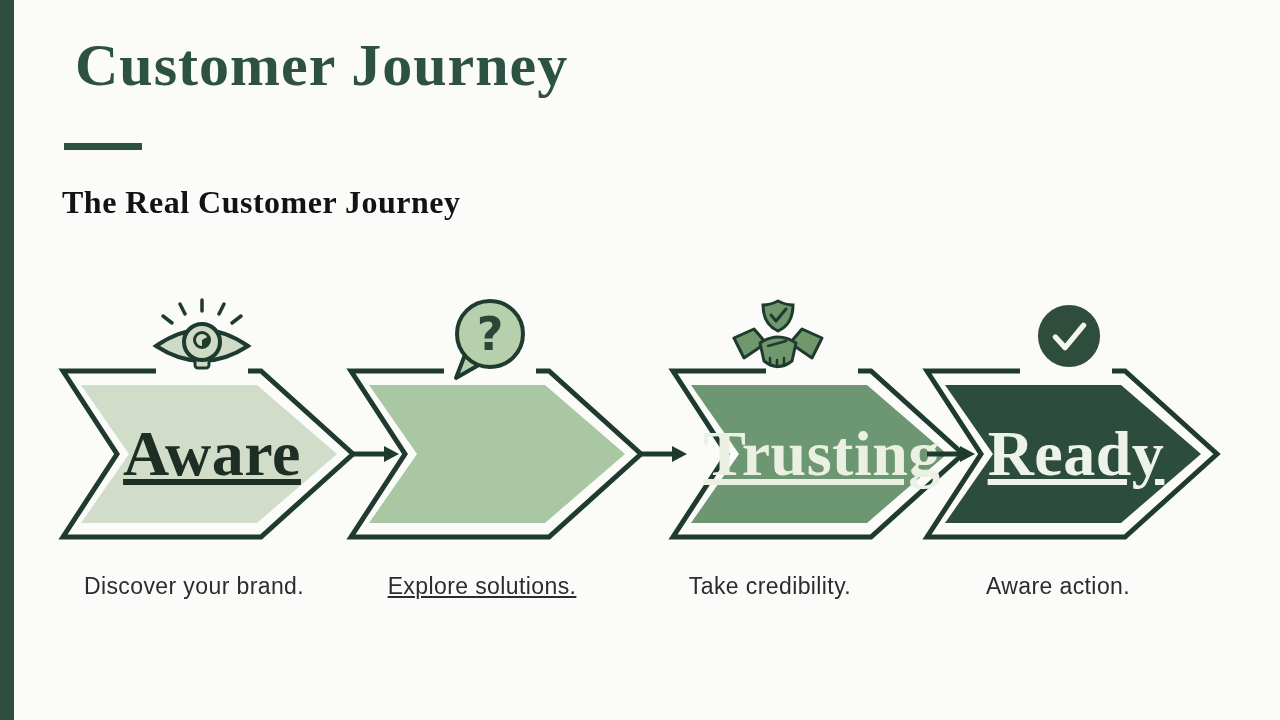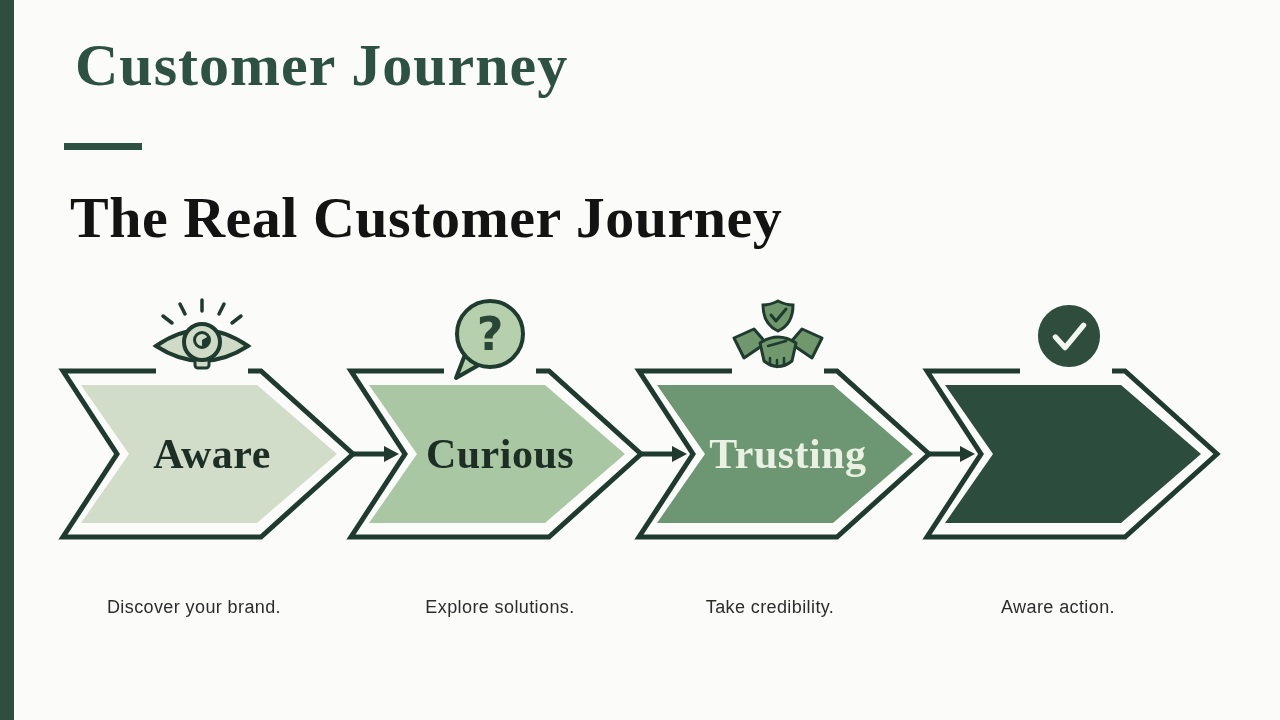--- a/index.html
+++ b/index.html
@@ -19,54 +19,53 @@
     font-size:60px; line-height:1.05; letter-spacing:1px;
     color: var(--title, #2d5244); white-space:nowrap;margin-left:13px;
   }
   .title-underline {
     position:absolute; left:64px; top:143px; width:78px; height:7px;
     background: var(--title, #2d5244);
   }
   .subtitle {
     position:absolute; left:62px; top:184px;
     font-family:"Liberation Serif", serif; font-weight:700;
-    font-size:58px; letter-spacing:0.5px;
-    color: var(--subtitle, #131313); white-space:nowrap;margin-left:8px;
+    font-size:32px; letter-spacing:0.5px;
+    color: var(--subtitle, #131313); white-space:nowrap;
   }
   .stage { position:absolute; top:365px; width:296px; height:178px; }
-  .s0 { left:60px; } .s1 { left:348px; } .s2 { left:636px; } .s3 { left:924px; }
+  .s0 { left:60px; } .s1 { left:348px; } .s2 { left:670px; } .s3 { left:924px; }
   .stage svg.shape { position:absolute; left:0; top:0; width:296px; height:178px; overflow:visible; }
   .ink { stroke: var(--outline, #1f3a2e); fill:none; }
   .f0 { fill: var(--stage-fill-0); } .f1 { fill: var(--stage-fill-1); }
   .f2 { fill: var(--stage-fill-2); } .f3 { fill: var(--stage-fill-3); }
   .if0 { fill: var(--icon-fill-0); } .if1 { fill: var(--icon-fill-1); }
   .if2 { fill: var(--icon-fill-2); } .if3 { fill: var(--icon-fill-3); }
   .gap-rect { fill: var(--background, #fbfcfa); }
   .stage .label {
     position:absolute; left:26px; right:18px; top:0; height:100%;
     display:flex; align-items:center; justify-content:center;
-    font-family:"Liberation Serif", serif; font-weight:700; font-size:42px;
-    letter-spacing:0.5px; white-space:nowrap;
+    font-family:"Liberation Serif", serif; font-weight:700; font-size:64px;
+    letter-spacing:0.5px; white-space:nowrap;text-decoration:underline;
   }
   .lc0 { color: var(--stage-label-0); } .lc1 { color: var(--stage-label-1); }
   .lc2 { color: var(--stage-label-2); } .lc3 { color: var(--stage-label-3); }
   .icon { position:absolute; overflow:visible; }
   .icon-0 { left:150px; top:296px; width:104px; height:88px; }
   .icon-1 { left:444px; top:294px; width:88px;  height:92px; }
   .icon-2 { left:730px; top:298px; width:96px;  height:82px; }
   .icon-3 { left:1036px; top:303px; width:66px; height:66px; }
   .connector { position:absolute; top:445px; width:50px; height:18px; overflow:visible; }
   .c0 { left:350px; } .c1 { left:638px; } .c2 { left:926px; }
   .caption {
     position:absolute; top:573px; width:296px; text-align:center;
-    font-size:18px; letter-spacing:0.4px; color: var(--caption, #2c2c2c);
+    font-size:23px; letter-spacing:0.4px; color: var(--caption, #2c2c2c);
     white-space:nowrap;
-    margin-top:24px;
   }
-  .cap0 { left:46px; } .cap1 { left:352px; } .cap2 { left:622px; } .cap3 { left:910px; }
+  .cap0 { left:46px; } .cap1 { left:334px;text-decoration:underline; } .cap2 { left:622px; } .cap3 { left:910px; }
 </style>
 </head>
 <body>
 
 <div class="left-bar"></div>
 
 <h1 class="title">Customer Journey</h1>
 <div class="title-underline"></div>
 <h2 class="subtitle">The Real Customer Journey</h2>
 
@@ -80,38 +79,38 @@
     </svg>
     <div class="label lc0">Aware</div>
   </div>
 
   <div class="stage s1">
     <svg class="shape" viewBox="0 0 296 178">
       <polygon class="ink" stroke-width="5" points="3,6 201,6 293,89 201,172 3,172 57,89"></polygon>
       <rect class="gap-rect" x="96" y="0" width="92" height="11"></rect>
       <polygon class="f1" points="21,20 197,20 277,89 197,158 21,158 69,89"></polygon>
     </svg>
-    <div class="label lc1">Curious</div>
   </div>
 
   <div class="stage s2">
     <svg class="shape" viewBox="0 0 296 178">
       <polygon class="ink" stroke-width="5" points="3,6 201,6 293,89 201,172 3,172 57,89"></polygon>
       <rect class="gap-rect" x="96" y="0" width="92" height="11"></rect>
       <polygon class="f2" points="21,20 197,20 277,89 197,158 21,158 69,89"></polygon>
     </svg>
     <div class="label lc2">Trusting</div>
   </div>
 
   <div class="stage s3">
     <svg class="shape" viewBox="0 0 296 178">
       <polygon class="ink" stroke-width="5" points="3,6 201,6 293,89 201,172 3,172 57,89"></polygon>
       <rect class="gap-rect" x="96" y="0" width="92" height="11"></rect>
       <polygon class="f3" points="21,20 197,20 277,89 197,158 21,158 69,89"></polygon>
     </svg>
+    <div class="label lc3">Ready</div>
   </div>
 
   <svg class="connector c0" viewBox="0 0 50 18">
     <line class="ink" stroke-width="5" x1="1" y1="9" x2="36" y2="9"></line>
     <polygon points="34,1 49,9 34,17" fill="#1f3a2e"></polygon>
   </svg>
   <svg class="connector c1" viewBox="0 0 50 18">
     <line class="ink" stroke-width="5" x1="1" y1="9" x2="36" y2="9"></line>
     <polygon points="34,1 49,9 34,17" fill="#1f3a2e"></polygon>
   </svg>

